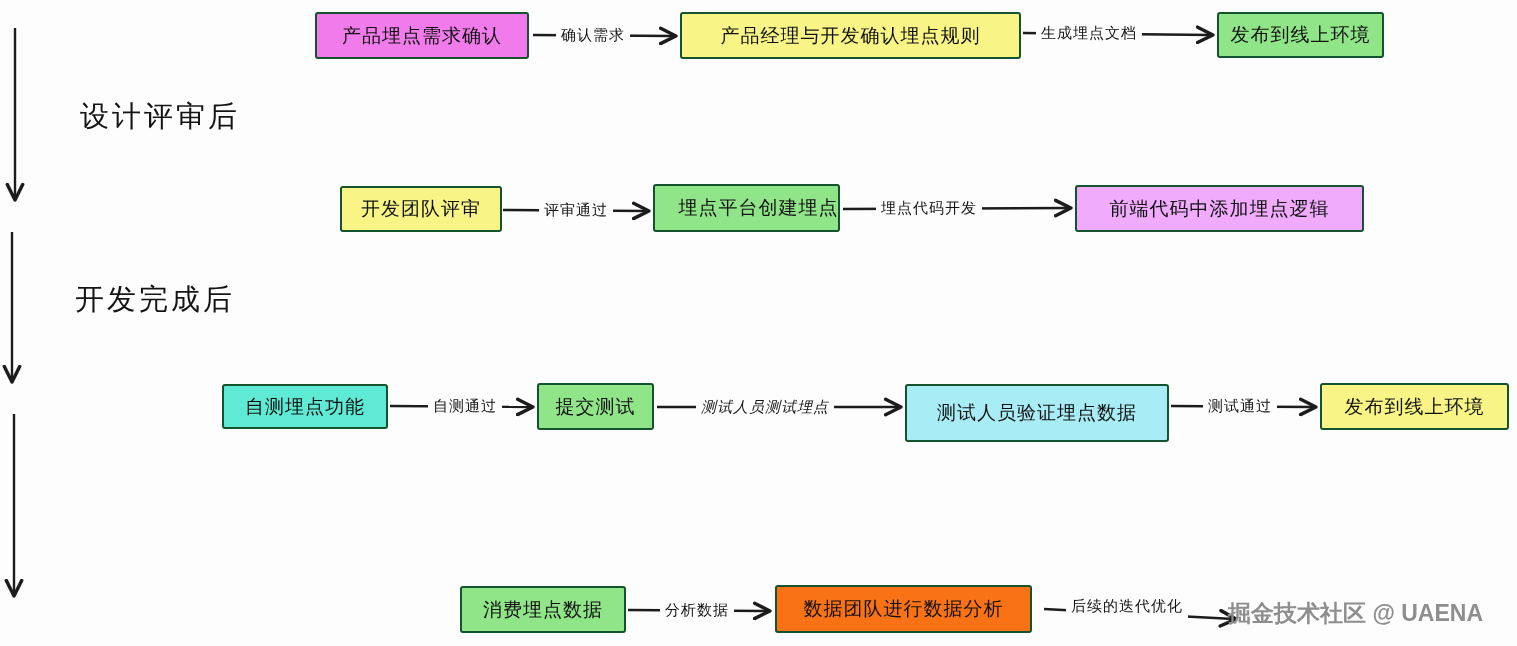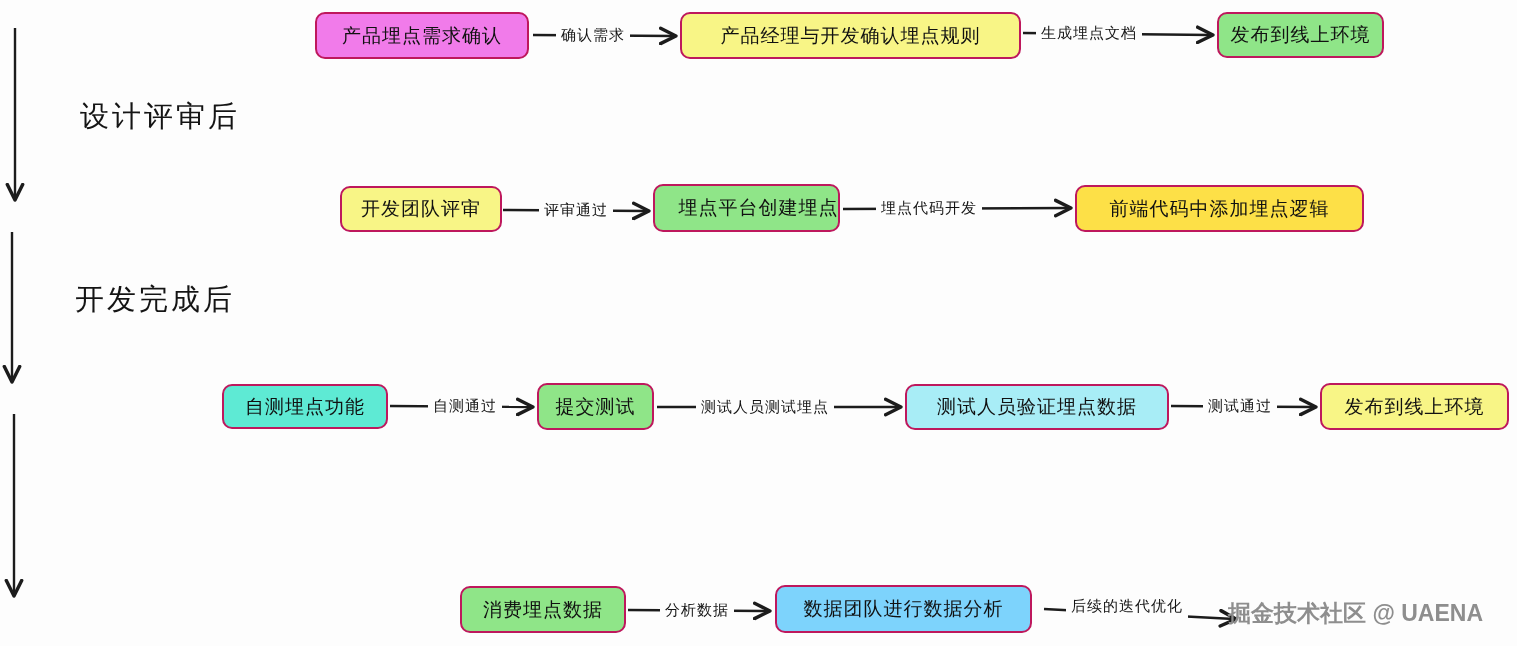--- a/index.html
+++ b/index.html
@@ -19,22 +19,22 @@
     left: 0; top: 0;
     width: 1517px; height: 646px;
     pointer-events: none;
   }
 
   .node {
     position: absolute;
     display: flex;
     align-items: center;
     justify-content: center;
-    border: 2px solid #be185d;
-    border-radius: 10px;
+    border: 2px solid #14532d;
+    border-radius: 3px;
     font-size: 19px;
     font-weight: 500;
     color: #111111;
     text-align: center;
     white-space: nowrap;
     letter-spacing: 1px;
   }
 
   .edge-label {
     position: absolute;
@@ -100,35 +100,35 @@
 
   <div class="node" style="left: 315px; top: 12px; width: 214px; height: 47px; background-color: rgb(241, 123, 234);">产品埋点需求确认</div>
   <div class="node" style="left: 680px; top: 12px; width: 341px; height: 47px; background-color: rgb(248, 245, 134);">产品经理与开发确认埋点规则</div>
   <div class="node" style="left: 1217px; top: 12px; width: 167px; height: 46px; background-color: rgb(143, 229, 136);">发布到线上环境</div>
 
   <div class="edge-label" style="left:556px;  top:23px;">确认需求</div>
   <div class="edge-label" style="left:1036px; top:21px;">生成埋点文档</div>
 
   <div class="node" style="left: 340px; top: 186px; width: 162px; height: 46px; background-color: rgb(248, 245, 134);">开发团队评审</div>
   <div class="node" style="left: 653px; top: 184px; width: 187px; height: 48px; background-color: rgb(143, 229, 136); padding-left: 24px;">埋点平台创建埋点</div>
-  <div class="node" style="left: 1075px; top: 185px; width: 289px; height: 47px; background-color: #fde047;">前端代码中添加埋点逻辑</div>
+  <div class="node" style="left: 1075px; top: 185px; width: 289px; height: 47px; background-color: #f0abfc;">前端代码中添加埋点逻辑</div>
 
   <div class="edge-label" style="left:539px; top:198px;">评审通过</div>
   <div class="edge-label" style="left:876px; top:196px;">埋点代码开发</div>
 
   <div class="node" style="left: 222px; top: 384px; width: 166px; height: 45px; background-color: #5eead4;">自测埋点功能</div>
   <div class="node" style="left: 537px; top: 383px; width: 117px; height: 47px; background-color: rgb(143, 229, 136);">提交测试</div>
-  <div class="node" style="left: 905px; top: 384px; width: 264px; height: 46px; background-color: rgb(168, 237, 246);">测试人员验证埋点数据</div>
+  <div class="node" style="left: 905px; top: 384px; width: 264px; height: 58px; background-color: rgb(168, 237, 246);">测试人员验证埋点数据</div>
   <div class="node" style="left: 1320px; top: 383px; width: 189px; height: 47px; background-color: rgb(248, 245, 134);">发布到线上环境</div>
 
   <div class="edge-label" style="left:428px;  top:394px;">自测通过</div>
-  <div class="edge-label" style="left:696px;  top:395px;">测试人员测试埋点</div>
+  <div class="edge-label" style="left:696px;  top:395px;font-style:italic;">测试人员测试埋点</div>
   <div class="edge-label" style="left:1203px; top:394px;">测试通过</div>
 
   <div class="node" style="left: 460px; top: 586px; width: 166px; height: 47px; background-color: rgb(143, 229, 136);">消费埋点数据</div>
-  <div class="node" style="left: 775px; top: 585px; width: 257px; height: 48px; background-color: #7dd3fc;">数据团队进行数据分析</div>
+  <div class="node" style="left: 775px; top: 585px; width: 257px; height: 48px; background-color: #f97316;">数据团队进行数据分析</div>
 
   <div class="edge-label" style="left:660px;  top:598px;">分析数据</div>
   <div class="edge-label" style="left:1066px; top:594px;">后续的迭代优化</div>
 
   <div class="watermark" style="left:1228px; top:598px;">掘金技术社区 @ UAENA</div>
 
 </div>
 
 </body></html>

